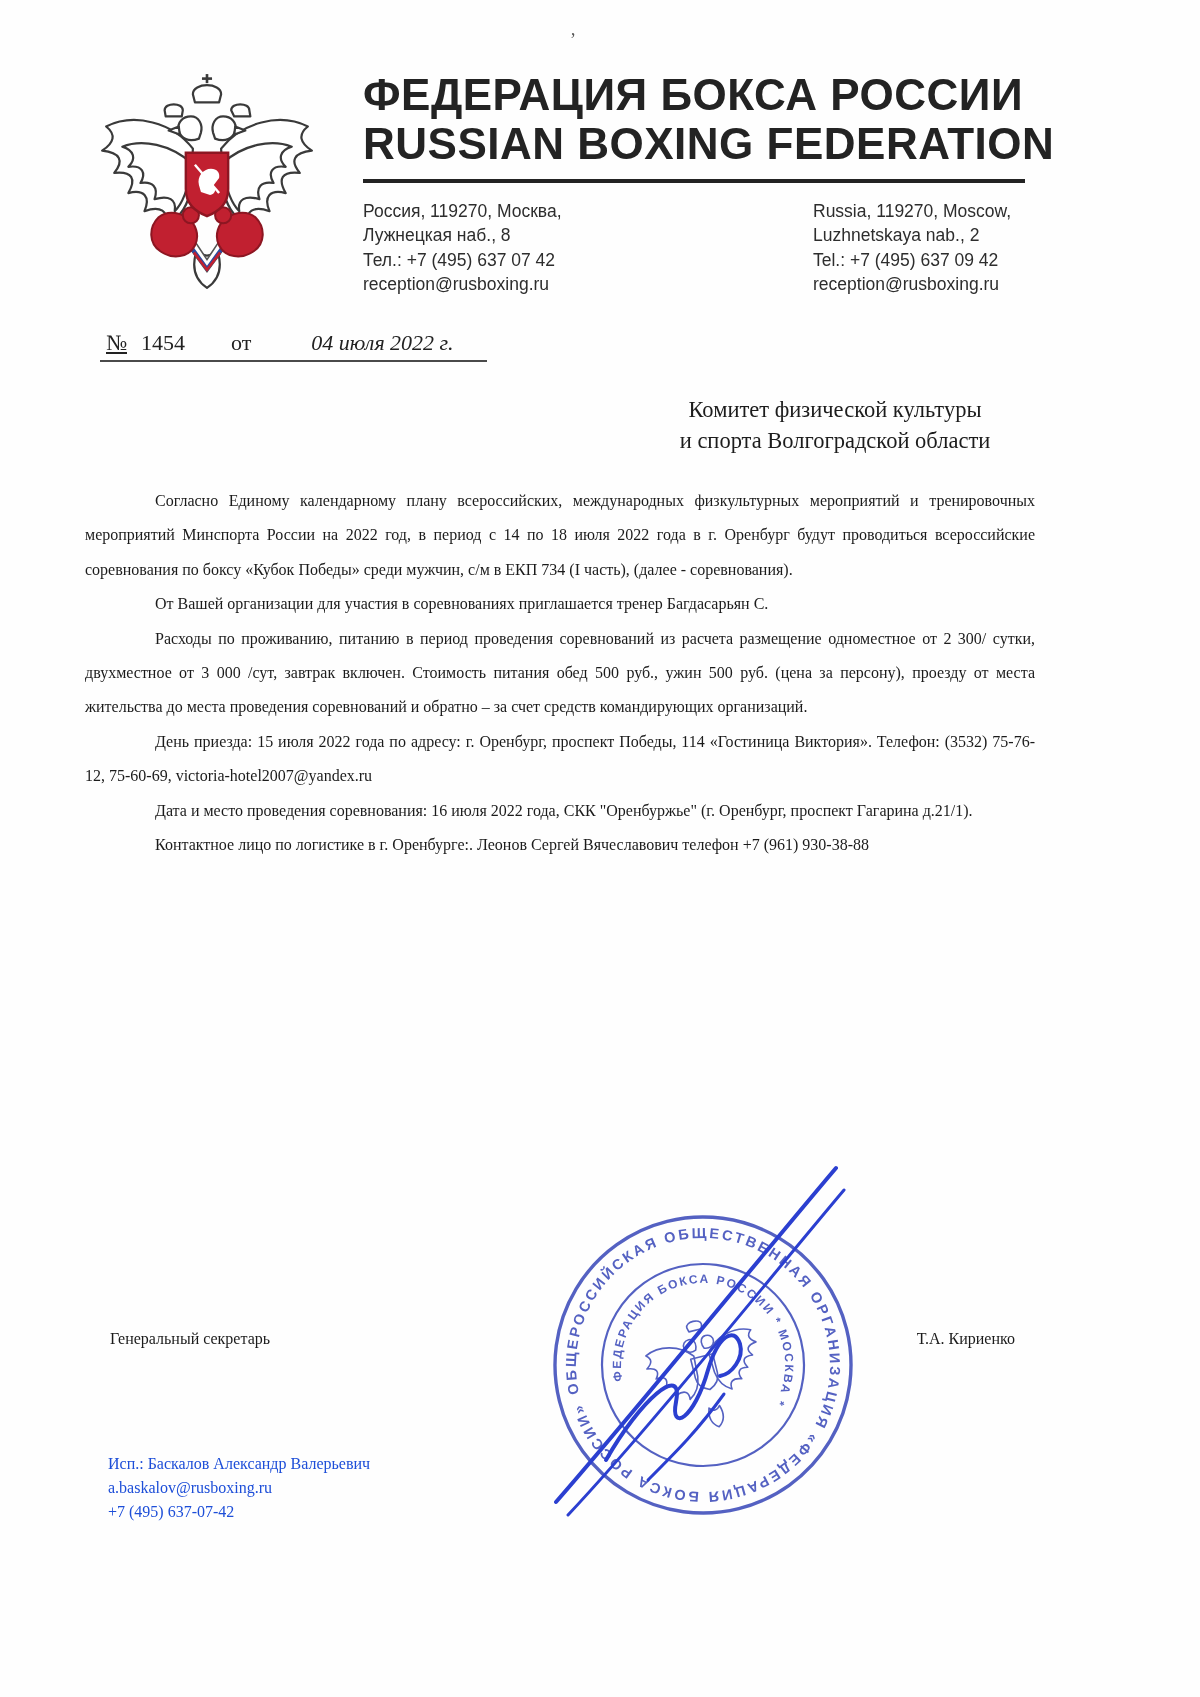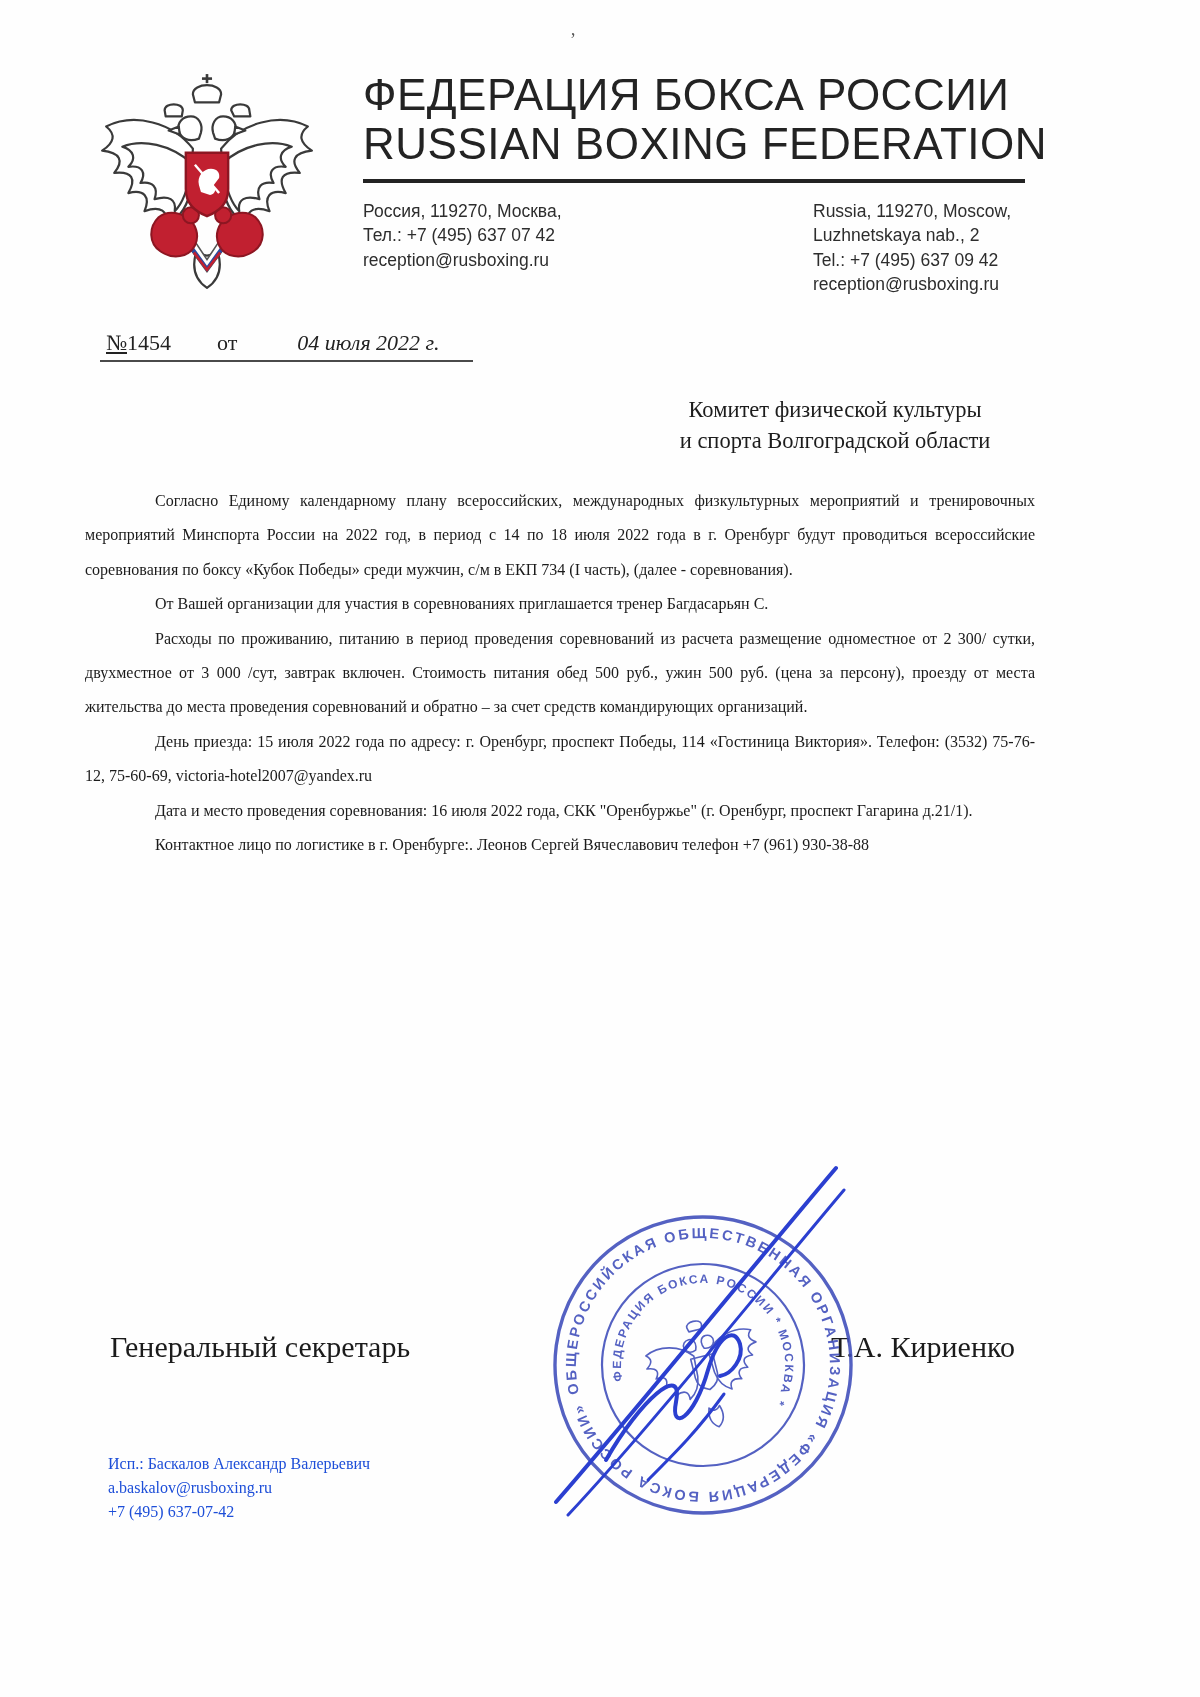--- a/index.html
+++ b/index.html
@@ -10,21 +10,21 @@
     background:#fefefe;
     font-family:"Liberation Serif", serif;
     color:#1e1e1e;
     overflow:hidden;
   }
   
   .logo{position:absolute;left:86px;top:66px;width:242px;height:242px;}
   .masthead{position:absolute;left:363px;top:70px;width:662px;}
   .title-ru,.title-en{
     font-family:"Liberation Sans", sans-serif;
-    font-weight:400;color:#232323;
+    font-weight:700;color:#232323;
     font-size:44px;line-height:1.12;
     letter-spacing:.5px;white-space:nowrap;
   }
   .head-rule{height:4px;background:#232323;margin-top:10px;}
   .contacts{display:flex;margin-top:16px;}
   .contact-col{
     font-family:"Liberation Sans", sans-serif;
     font-weight:400;color:#2d2d2d;
     font-size:17.5px;line-height:1.4;
   }
@@ -32,40 +32,40 @@
   .contact-col.en{width:212px;}
   
   .ref-line{
     position:absolute;left:100px;top:330px;
     font-size:22px;color:#222;
     border-bottom:2px solid #4a4a4a;
     padding:0 34px 4px 6px;
     display:inline-flex;align-items:baseline;
   }
   .ref-line .no{ text-decoration:underline; }
-  .ref-line .num{margin-left:0;}
+  .ref-line .num{margin-left:14px;}
   .ref-line .ot{margin-left:46px;text-align:center;}
   .ref-line .date{margin-left:60px;font-style:italic;}
   
   .recipient{
     position:absolute;left:636px;top:394px;width:398px;
     text-align:center;font-size:22.5px;line-height:31px;color:#1c1c1c;
   }
   
   .letter-body{
     position:absolute;left:85px;top:484px;width:950px;
     font-size:16px;line-height:34.4px;
     text-align:justify;color:#1b1b1b;
   }
   .letter-body p{margin:0;text-indent:70px;}
   
   .sign-row{
     position:absolute;left:110px;top:1330px;width:905px;
     display:flex;justify-content:space-between;align-items:baseline;
-    font-size:30px;color:#1b1b1b;
+    font-size:16px;color:#1b1b1b;
   }
   
   .stamp-wrap{position:absolute;left:528px;top:1150px;width:350px;height:390px;pointer-events:none;}
   
   .executor{
     position:absolute;left:108px;top:1452px;
     font-size:16px;line-height:1.5;color:#1d4ed8;
   }
   .scan-mark{position:absolute;left:570px;top:30px;font-size:18px;color:#555;}
 </style>
@@ -132,20 +132,21 @@
     </g>
   </svg>
 
   <div class="masthead">
     <div class="title-ru">ФЕДЕРАЦИЯ БОКСА РОССИИ</div>
     <div class="title-en">RUSSIAN BOXING FEDERATION</div>
     <div class="head-rule"></div>
     <div class="contacts">
       <div class="contact-col ru">
         <div>Россия, 119270, Москва,</div>
+        <div>Лужнецкая наб., 8</div>
         <div>Тел.: +7 (495) 637 07 42</div>
         <div>reception@rusboxing.ru</div>
       </div>
       <div class="contact-col en">
         <div>Russia, 119270, Moscow,</div>
         <div>Luzhnetskaya nab., 2</div>
         <div>Tel.: +7 (495) 637 09 42</div>
         <div>reception@rusboxing.ru</div>
       </div>
     </div>

